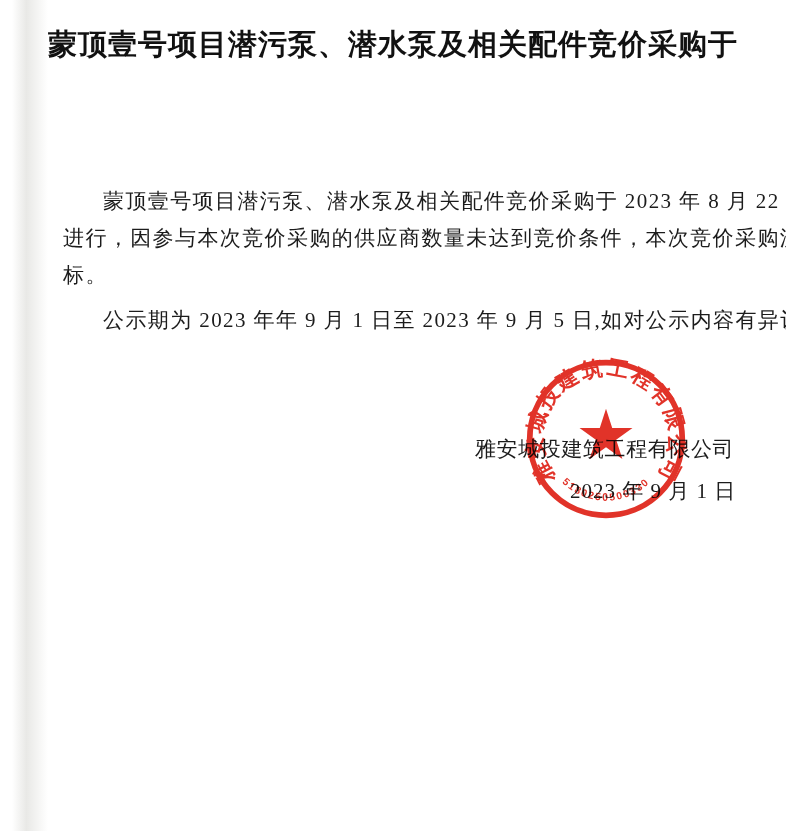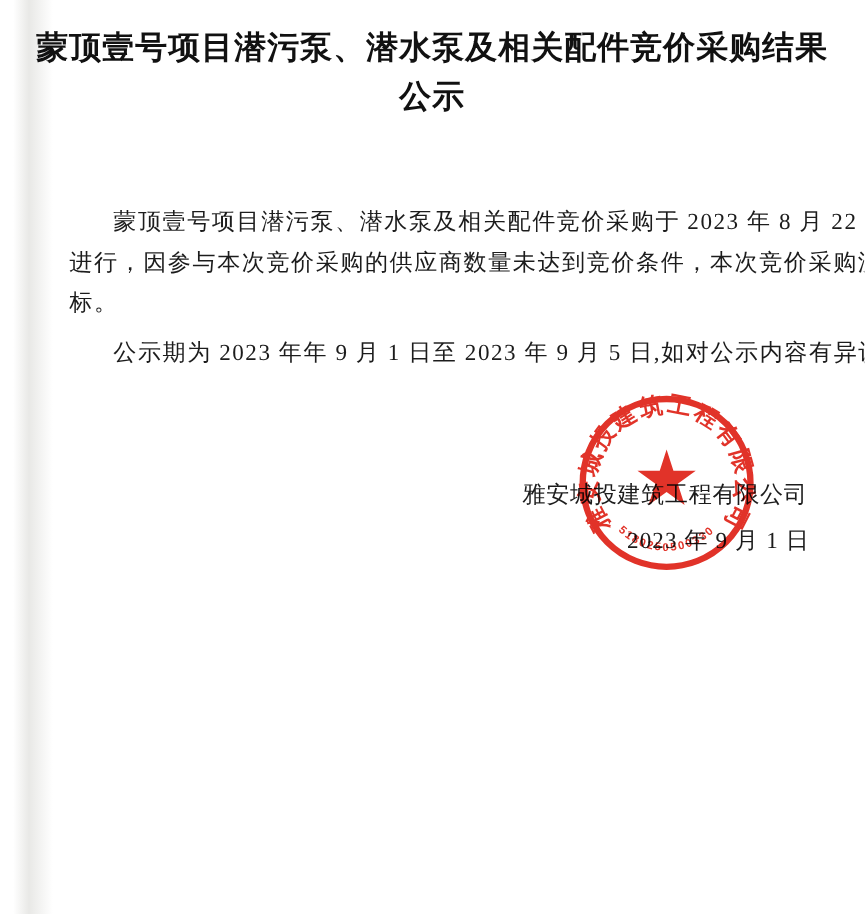--- a/index.html
+++ b/index.html
@@ -83,22 +83,21 @@
   }
 </style>
 </head>
 <body>
 
 <div class="page">
 
   <div class="scan-shadow"></div>
 
   <div class="title">
-    <div>蒙顶壹号项目潜污泵、潜水泵及相关配件竞价采购结果</div>
-    <div>公示</div>
+    <div>蒙顶壹号项目潜污泵、潜水泵及相关配件竞价采购于</div>
   </div>
 
 
   <div class="bodyline p1l1">蒙顶壹号项目潜污泵、潜水泵及相关配件竞价采购于 2023 年 8 月 22 日</div>
   <div class="bodyline p1l2">进行，因参与本次竞价采购的供应商数量未达到竞价条件，本次竞价采购流</div>
   <div class="bodyline p1l3">标。</div>
 
   <div class="bodyline p2l1">公示期为 2023 年年 9 月 1 日至 2023 年 9 月 5 日,如对公示内容有异议，</div>
 
   <div class="bodyline sig-company">雅安城投建筑工程有限公司</div>

